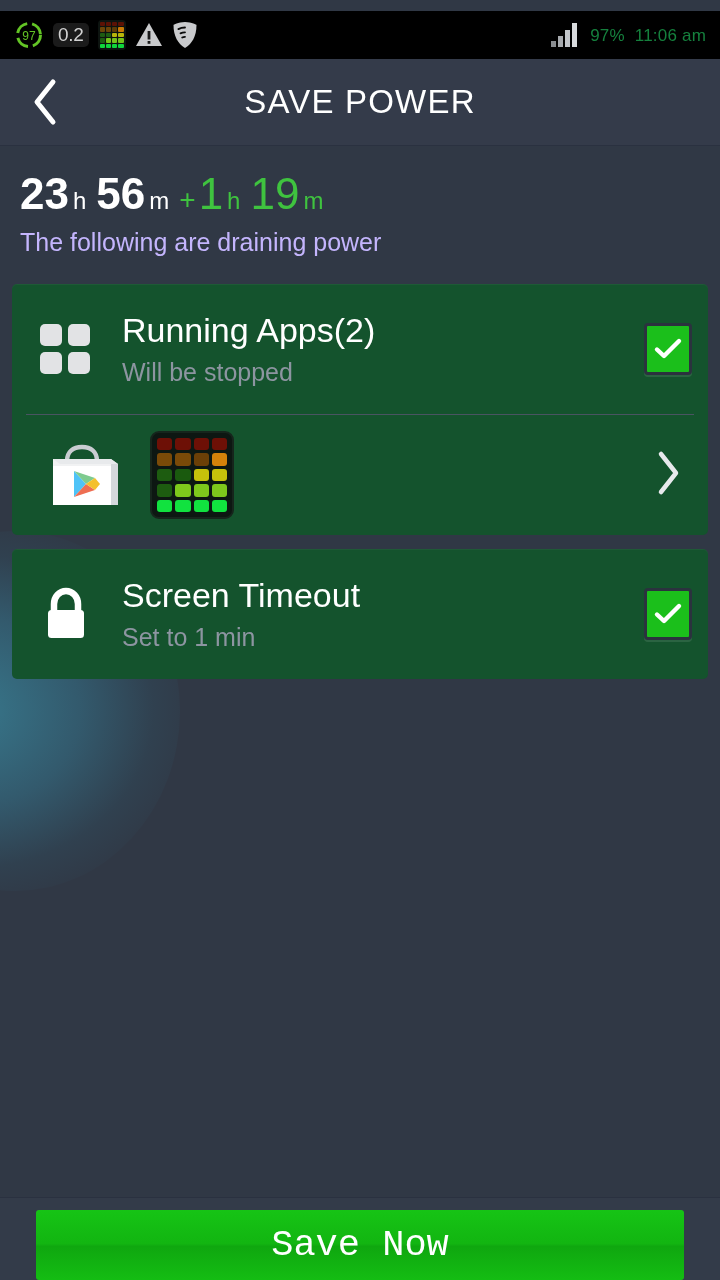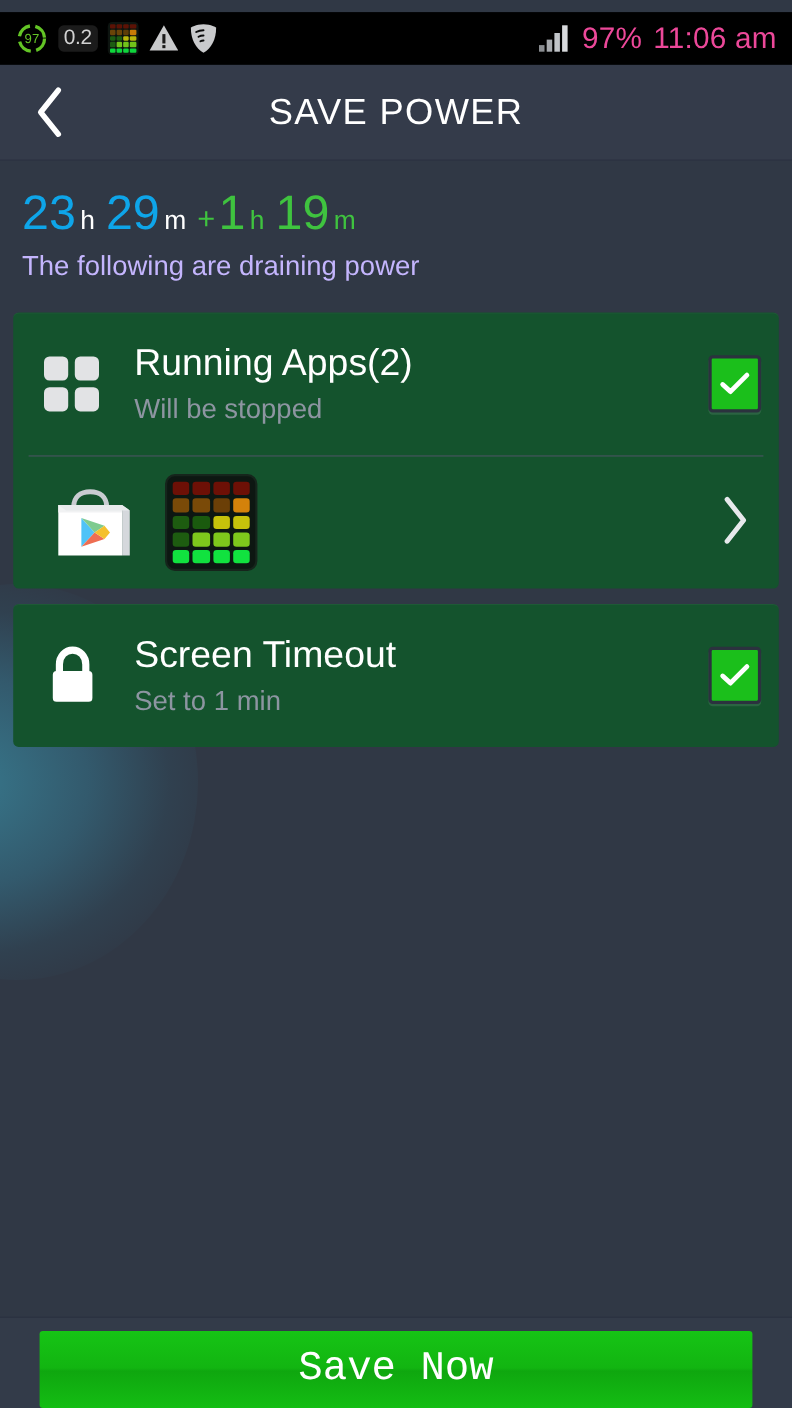--- a/index.html
+++ b/index.html
@@ -56,21 +56,21 @@
     grid-template-columns:repeat(4,1fr);
     grid-template-rows:repeat(5,1fr);
     gap:1px; padding:2px;
   }
   .ic-grid-sb i { border-radius:1px; display:block; }
 
   .ic-warn { width:28px; height:26px; display:block; }
   .ic-shield { width:26px; height:28px; display:block; }
   .ic-signal { width:30px; height:26px; display:block; }
 
-  .sb-text { font-size:27px; color:#ec4899; line-height:1; letter-spacing:0.2px; }
+  .sb-text { font-size:17px; color:#15803d; line-height:1; letter-spacing:0.2px; }
 
   
   .appbar {
     position:relative; z-index:3;
     height:87px; width:100%;
     background:#343b4a;
     display:flex; align-items:center;
     border-bottom:1px solid #2a3140;
   }
   .back-btn {
@@ -88,21 +88,21 @@
   }
 
   
   .remaining {
     position:relative; z-index:2;
     padding:26px 0 0 20px;
     display:flex; align-items:baseline;
     white-space:nowrap;
   }
   .rm-label { font-size:28px; color:#9aa2ad; margin-right:9px; }
-  .rm-big { font-size:44px; color:#0ea5e9; line-height:1; }
+  .rm-big { font-size:44px; color:#ffffff; line-height:1;font-weight:bold; }
   .rm-unit { font-size:24px; color:#ffffff; margin:0 10px 0 4px; }
   .rm-plus { font-size:28px; color:#3fc33f; margin-right:3px; }
   .rm-big-g { font-size:44px; color:#3fc33f; line-height:1; }
   .rm-unit-g { font-size:24px; color:#3fc33f; margin:0 10px 0 4px; }
 
   .subnote {
     position:relative; z-index:2;
     padding:12px 0 0 20px;
     font-size:25px; color:#c4b5fd;
   }
@@ -279,21 +279,21 @@
           <path d="M23 4 L7 24 L23 44" fill="none" stroke="#ffffff" stroke-width="5" stroke-linecap="round" stroke-linejoin="round"></path>
         </svg>
       </span>
     </div>
     <div class="appbar-title">SAVE POWER</div>
   </div>
 
   <div class="remaining">
     <span class="rm-big">23</span>
     <span class="rm-unit">h</span>
-    <span class="rm-big">29</span>
+    <span class="rm-big">56</span>
     <span class="rm-unit">m</span>
     <span class="rm-plus">+</span>
     <span class="rm-big-g">1</span>
     <span class="rm-unit-g">h</span>
     <span class="rm-big-g">19</span>
     <span class="rm-unit-g">m</span>
   </div>
 
   <div class="subnote">The following are draining power</div>
 

